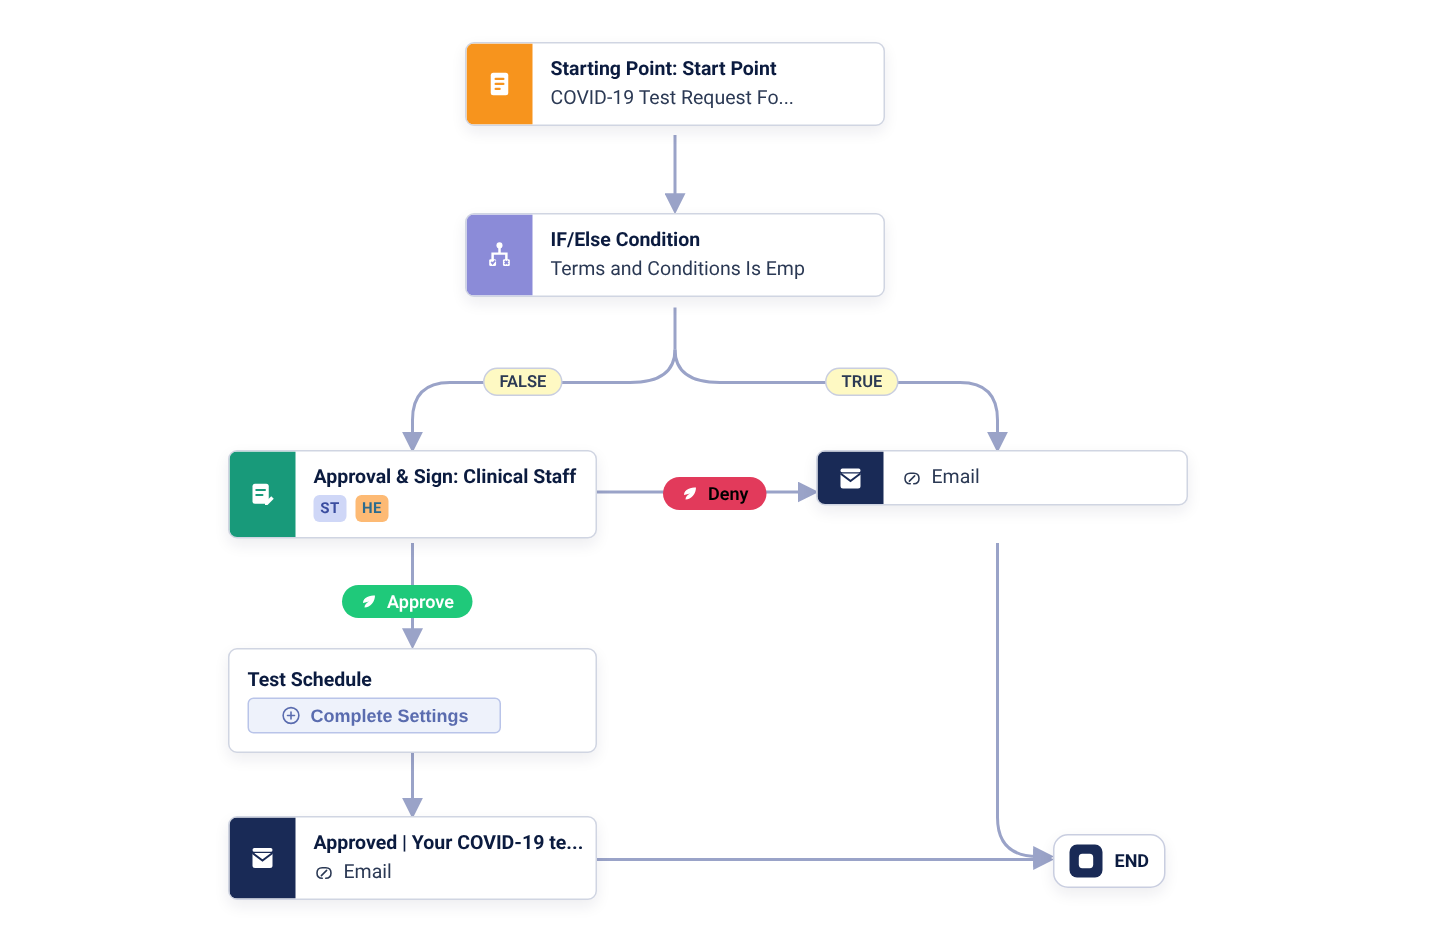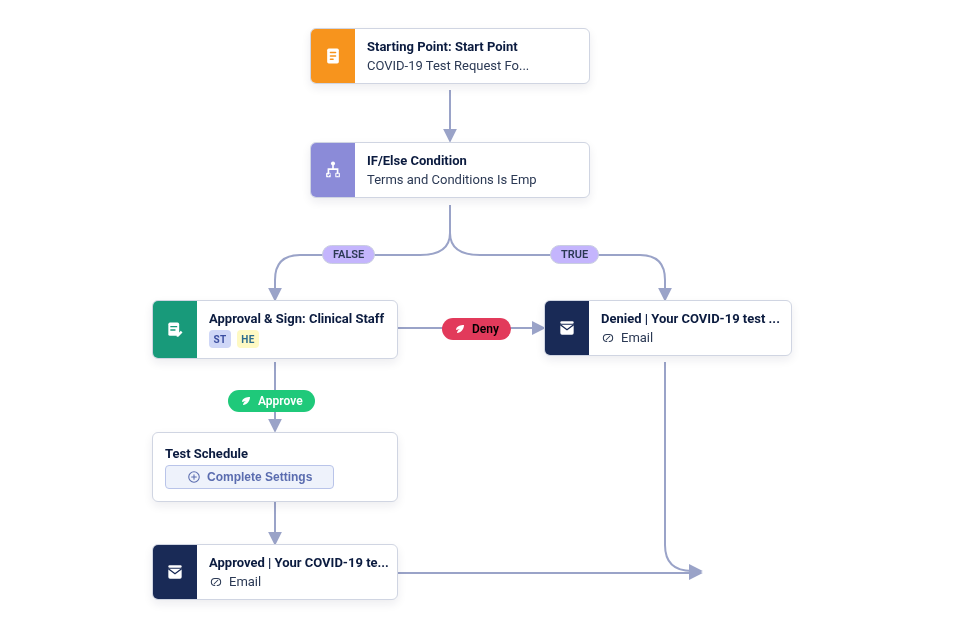--- a/index.html
+++ b/index.html
@@ -64,34 +64,34 @@
     justify-content: center;
     font-size: 10px;
     font-weight: 700;
     width: 22px;
     height: 18px;
     border-radius: 4px;
     letter-spacing: .3px;
     text-align: right;
   }
   .chip-st { background: #cfd7f7; color: #3a4da0; }
-  .chip-he { background: #fef9c3; color: #2b6b8e; }
+  .chip-he { background: #fdba74; color: #2b6b8e; }
 
   .pill {
     position: absolute;
     display: inline-flex;
     align-items: center;
     gap: 6px;
     padding: 4px 12px;
     border-radius: 14px;
     font-size: 12px;
     font-weight: 600;
   }
   .pill-plain {
-    background: #c4b5fd;
+    background: #fef9c3;
     color: #2b3954;
     border: 1px solid #c9cee0;
     padding: 2px 10px;
     font-weight: 600;
     font-size: 11px;
   }
   .pill-approve { background: #1fc97a; color: #fff; }
   .pill-deny    { background: #e23a5b; color: #000000; }
 
   .endcap {
@@ -227,21 +227,20 @@
 
   <div class="node" style="left:544px; top:300px; width:248px;">
     <div class="iconbar ic-navy">
       <svg width="20" height="20" viewBox="0 0 24 24" fill="none">
           <path d="M4 8 H20 V18 Q20 20 18 20 H6 Q4 20 4 18 Z" fill="#fff"></path>
           <path d="M4 8 L12 14 L20 8" stroke="#192a56" stroke-width="1.6" fill="none"></path>
           <rect x="4" y="4" width="16" height="3" rx="1.5" fill="#fff"></rect>
         </svg>
     </div>
     <div class="body">
-      <div class="title">Denied | Your COVID-19 test ...</div>
       <div class="subrow">
         <svg class="link-icon" viewBox="0 0 24 24">
             <path d="M9 15 L15 9 M10 6 L14 6 Q20 6 20 12 Q20 18 14 18 M10 18 Q4 18 4 12 Q4 6 10 6" stroke="#2b3954" stroke-width="1.8" fill="none" stroke-linecap="round"></path>
           </svg>
         <span class="subtitle">Email</span>
       </div>
     </div>
   </div>
 
   <div class="pill pill-approve" style="left:228px; top:390px;">
@@ -278,14 +277,22 @@
       <div class="title">Approved | Your COVID-19 te...</div>
       <div class="subrow">
         <svg class="link-icon" viewBox="0 0 24 24">
             <path d="M9 15 L15 9 M10 6 L14 6 Q20 6 20 12 Q20 18 14 18 M10 18 Q4 18 4 12 Q4 6 10 6" stroke="#2b3954" stroke-width="1.8" fill="none" stroke-linecap="round"></path>
           </svg>
         <span class="subtitle">Email</span>
       </div>
     </div>
   </div>
 
+  <div class="endcap" style="left:702px; top:556px;">
+    <span class="sq">
+      <svg width="12" height="12" viewBox="0 0 10 10">
+          <rect x="1" y="1" width="8" height="8" rx="2" fill="#fff"></rect>
+        </svg>
+    </span>
+    <span>END</span>
+  </div>
 
 </div>
 
 </body></html>

